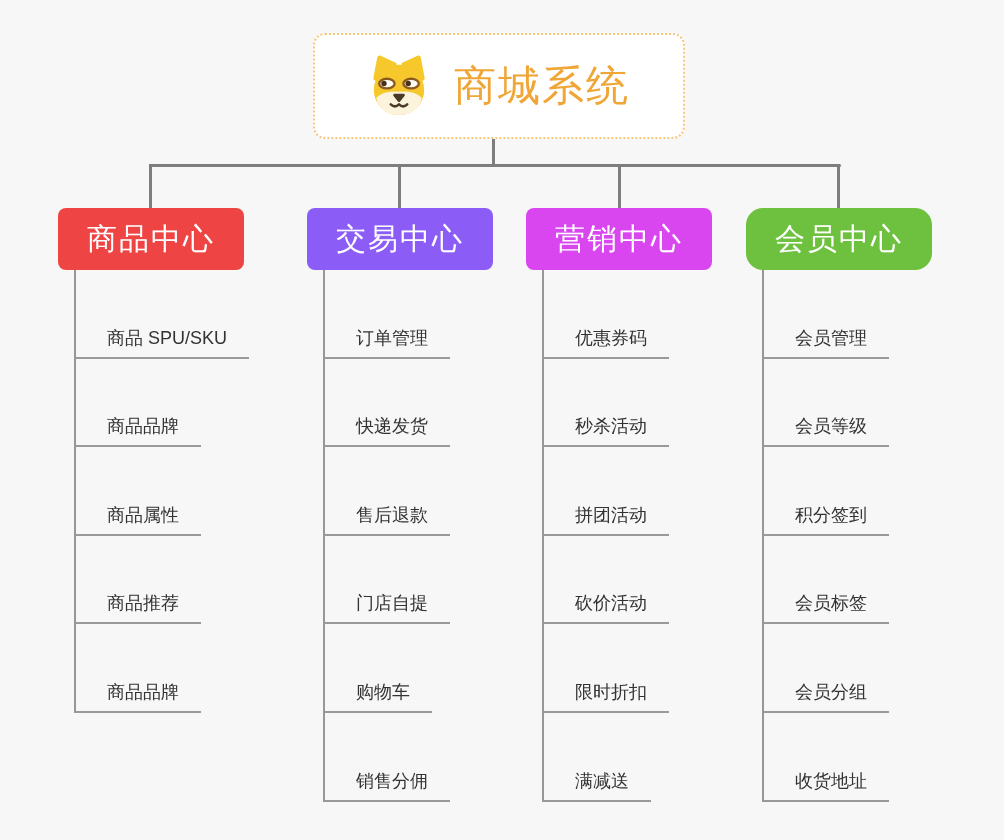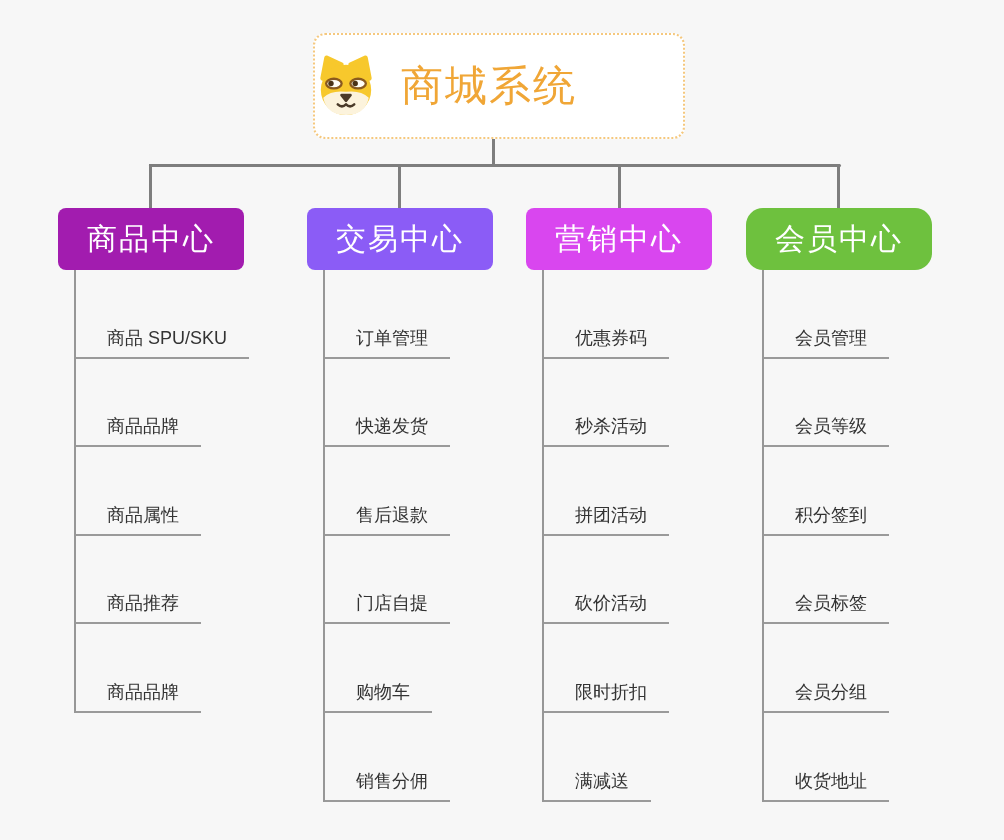--- a/index.html
+++ b/index.html
@@ -15,21 +15,21 @@
   .c-drop{top:164px;width:3px;height:45px;}
   #c-drop-1{left:149px;}
   #c-drop-2{left:398px;}
   #c-drop-3{left:618px;}
   #c-drop-4{left:837px;}
   
   .root-node{
     position:absolute;left:313px;top:33px;width:372px;height:106px;
     box-sizing:border-box;background:#ffffff;
     border:2px dotted #f5c87e;border-radius:12px;
-    display:flex;align-items:center;justify-content:flex-start;gap:24px;
+    display:flex;align-items:center;justify-content:center;gap:24px;
   }
   .root-title{font-size:42px;letter-spacing:2px;color:#f0a636;white-space:nowrap;}
   .root-icon{width:62px;height:62px;flex:0 0 auto;}
   
   .branch{position:absolute;top:208px;}
   .branch-header{
     width:186px;height:62px;border-radius:8px;
     display:flex;align-items:center;justify-content:center;
     color:#ffffff;font-size:30px;letter-spacing:2px;white-space:nowrap;
   }
@@ -65,21 +65,21 @@
     <ellipse cx="44.5" cy="29.5" rx="8" ry="5" fill="#fffdf6" stroke="#8a5a1e" stroke-width="2.4"></ellipse>
     <circle cx="41.5" cy="29.5" r="2.8" fill="#4a3217"></circle>
     <path d="M27.5 41.5 L36.5 41.5 L32 47 Z" fill="#4a3a28" stroke="#4a3a28" stroke-width="3" stroke-linejoin="round"></path>
     <path d="M23.5 51 Q27.8 55.2 32 51 Q36.2 55.2 40.5 51" fill="none" stroke="#4a3a28" stroke-width="2.6" stroke-linecap="round"></path>
   </svg>
   <div class="root-title">商城系统</div>
 </div>
 
 <div id="branches">
     <div class="branch" style="left: 58px;">
-      <div class="branch-header" style="background: #a21caf;">
+      <div class="branch-header" style="background: #ef4444;">
         <div>商品中心</div>
       </div>
       <div class="branch-items">
         <div class="trunk"></div>
         <div class="item">
           <div class="item-label">商品 SPU/SKU</div>
         </div>
         <div class="item">
           <div class="item-label">商品品牌</div>
         </div>

